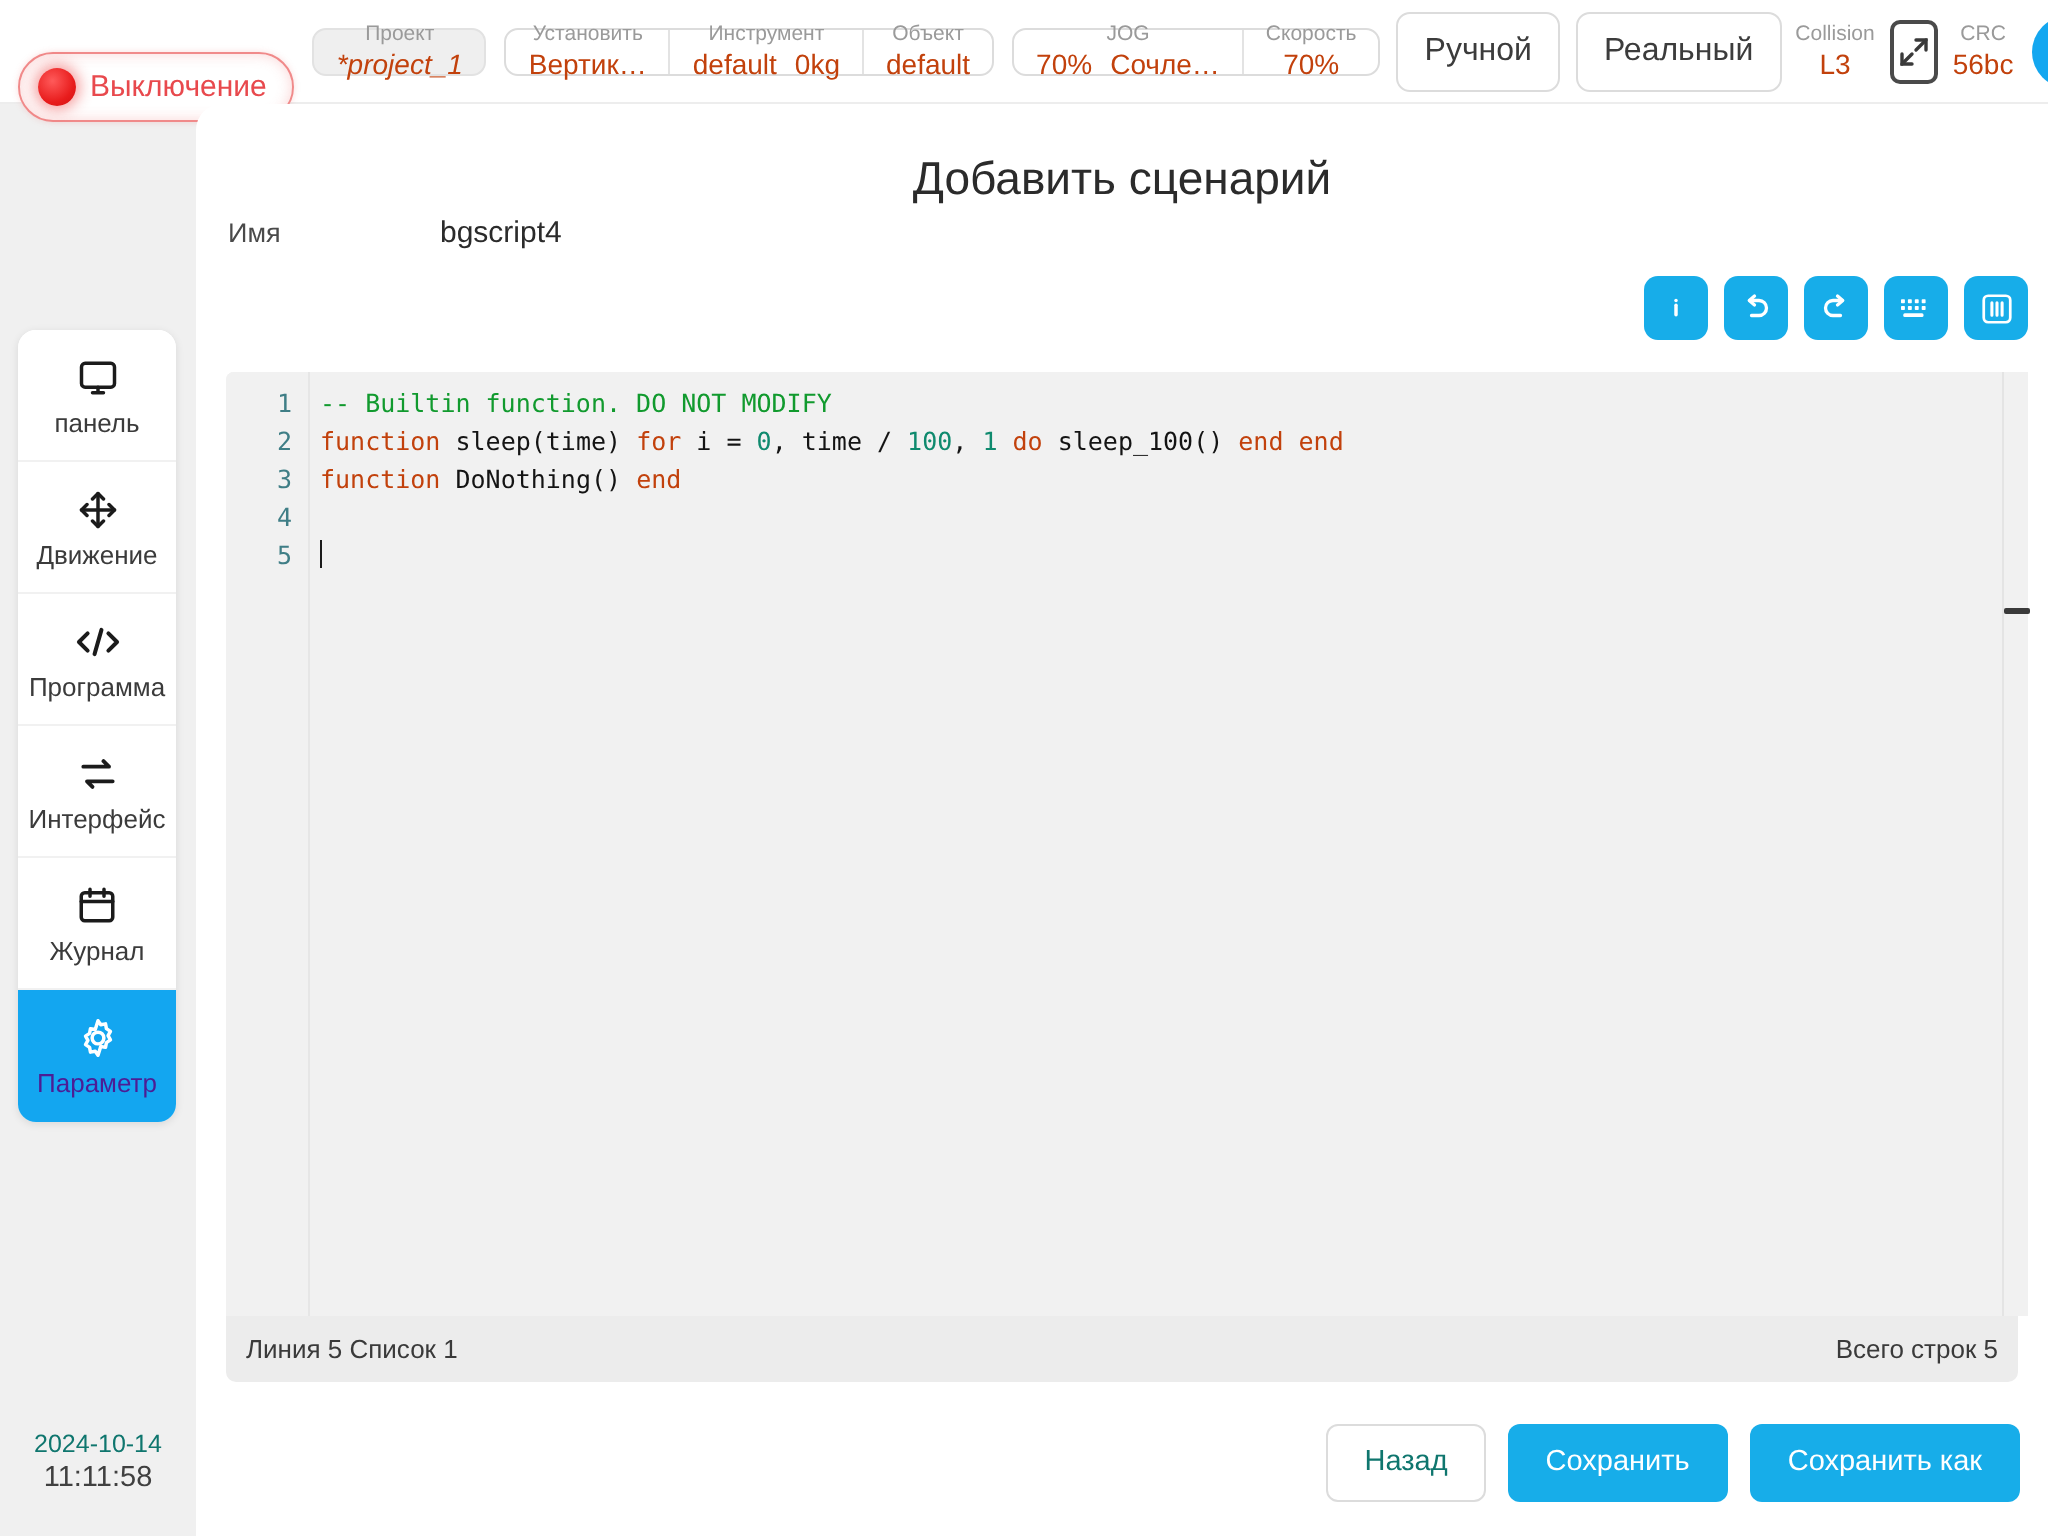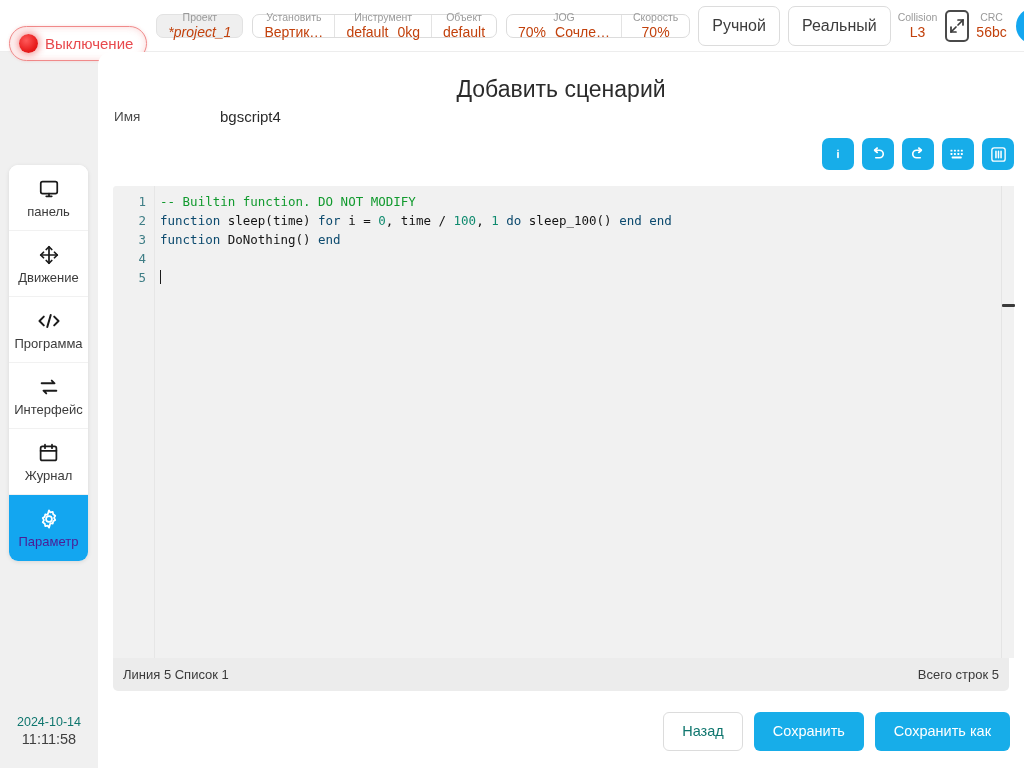--- a/index.html
+++ b/index.html
@@ -136,21 +136,21 @@
     font-size: 12.5px; line-height: 19px; color: #3f7e86;
     background: #f1f1f1;
     border-right: 1px solid #e6e6e6;
   }
   .code {
     flex: 1 1 auto; padding: 6px 0 0 5px;
     font-family: "DejaVu Sans Mono", monospace;
     font-size: 12.5px; line-height: 19px; white-space: pre;
     color: #111; background: #f1f1f1; overflow: hidden;
   }
-  .k  { color: #0c4a6e; }          
+  .k  { color: #c2410c; }          
   .n  { color: #0f8a6e; }          
   .cm { color: #119a2e; }          
   .id { color: #141414; }          
   .caret {
     display: inline-block; width: 1px; height: 14px;
     background: #1b1b1b; vertical-align: -2px;
   }
   .vscroll {
     position: absolute; right: 10px; top: 134px;
     width: 13px; height: 472px; background: #f1f1f1;

